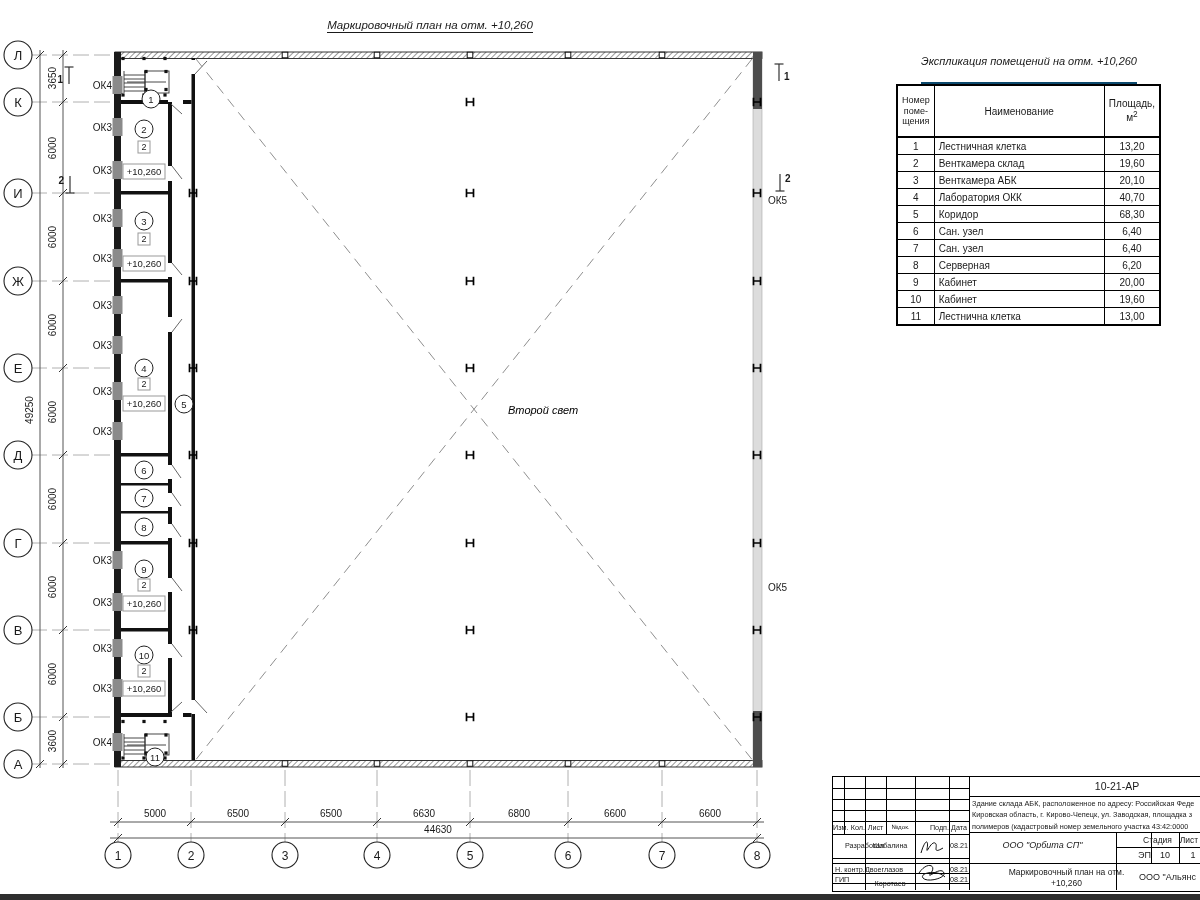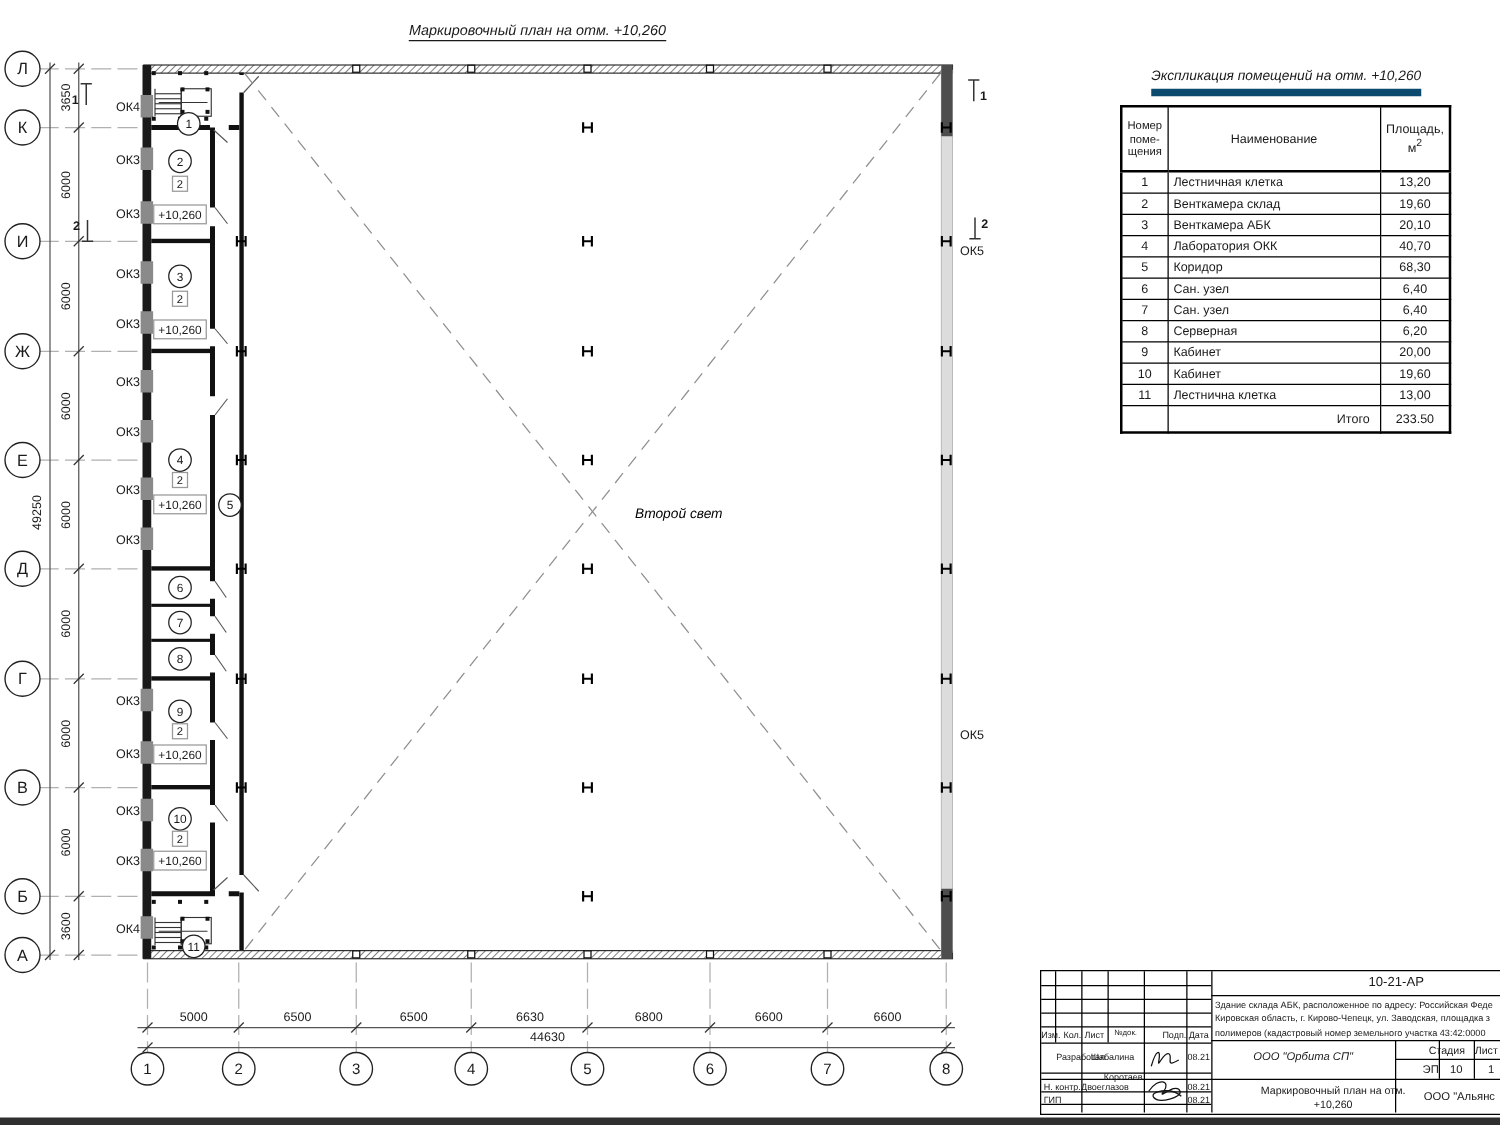--- a/index.html
+++ b/index.html
@@ -20,21 +20,21 @@
   .sec{font-size:10px;fill:#1a1a1a;font-weight:bold;}
   .ital{font-style:italic;}
   .door{stroke:#555;stroke-width:0.9;}
   .xline{stroke:#8f8f8f;stroke-width:1;stroke-dasharray:10 7;fill:none;}
   
   #plan-title{left:300px;top:19px;width:260px;text-align:center;font-size:11.5px;
     font-style:italic;}
   #plan-title span{border-bottom:1px solid #1a1a1a;padding-bottom:1px;}
   
   #sched-title{left:893px;top:55px;width:272px;text-align:center;font-size:11px;font-style:italic;}
-  #sched-title span{border-bottom:6px solid #0c4a6e;padding-bottom:4px;}
+  #sched-title span{border-bottom:4px solid #0c4a6e;padding-bottom:15px;}
   table.sched{position:absolute;left:896px;top:84px;border-collapse:collapse;table-layout:fixed;
     border:2px solid #000;font-size:10px;}
   table.sched td,table.sched th{border:1px solid #000;padding:0 4px;font-weight:normal;
     overflow:hidden;white-space:nowrap;margin-top:16px;}
   table.sched thead th{border-bottom:2px solid #000;height:50px;white-space:normal;}
   table.sched td.c{text-align:center;}
   table.sched tbody td{height:16px;}
   table.sched .tot td{height:20px;}
   th.hnum{font-size:9px;line-height:1.2;}
   
@@ -504,25 +504,20 @@
         </tr>
       <tr>
           <td class="c">10</td>
           <td>Кабинет</td>
           <td class="c">19,60</td>
         </tr>
       <tr>
           <td class="c">11</td>
           <td>Лестнична клетка</td>
           <td class="c">13,00</td>
-        </tr>
-      <tr class="tot">
-          <td></td>
-          <td style="text-align:right;padding-right:8px">Итого</td>
-          <td class="c">233.50</td>
         </tr>
     </tbody>
   </table>
 
   <div id="tblock" class="abs">
     <div class="vl" style="left:11px;top:0;height:57px"></div>
     <div class="vl" style="left:32px;top:0;height:113px"></div>
     <div class="vl" style="left:53px;top:0;height:57px"></div>
     <div class="vl" style="left:82px;top:0;height:113px"></div>
     <div class="vl" style="left:116px;top:0;height:113px"></div>
@@ -542,21 +537,21 @@
     <div class="cell tb7" style="left:53px;top:46px;width:29px;text-align:center;font-size:6.2px">№док.</div>
     <div class="cell tb7" style="left:82px;top:46px;width:34px;text-align:right">Подп.</div>
     <div class="cell tb7" style="left:116px;top:46px;width:20px;text-align:center">Дата</div>
     <div class="cell tb7" style="left:12px;top:64px">Разработал</div>
     <div class="cell tb7" style="left:33px;top:64px;width:48px;text-align:center">Шабалина</div>
     <div class="cell tb7" style="left:116px;top:64px;width:20px;text-align:center">08.21</div>
     <div class="cell tb7" style="left:2px;top:88px">Н. контр.</div>
     <div class="cell tb7" style="left:27px;top:88px;width:48px;text-align:center">Двоеглазов</div>
     <div class="cell tb7" style="left:116px;top:88px;width:20px;text-align:center">08.21</div>
     <div class="cell tb7" style="left:2px;top:98px">ГИП</div>
-    <div class="cell tb7" style="left:33px;top:80px;width:48px;text-align:right">Коротаев</div>
+    <div class="cell tb7" style="left:33px;top:102px;width:48px;text-align:center">Коротаев</div>
     <div class="cell tb7" style="left:116px;top:98px;width:20px;text-align:center">08.21</div>
     <svg class="abs" style="left:84px;top:58px" width="32" height="50">
       <path d="M4 18 C8 4 12 4 10 14 C9 20 14 6 18 8 C22 10 14 20 26 13" stroke="#111" stroke-width="1" fill="none"></path>
       <path d="M2 38 C10 26 20 30 14 38 C8 46 24 30 27 38 C29 43 10 48 6 43 C2 38 20 34 28 42" stroke="#111" stroke-width="1" fill="none"></path>
     </svg>
     <div class="hl" style="left:136px;top:19px;width:296px"></div>
     <div class="hl" style="left:136px;top:55px;width:296px"></div>
     <div class="hl" style="left:283px;top:70px;width:149px"></div>
     <div class="hl" style="left:136px;top:86px;width:296px"></div>
     <div class="vl" style="left:283px;top:55px;height:58px"></div>

